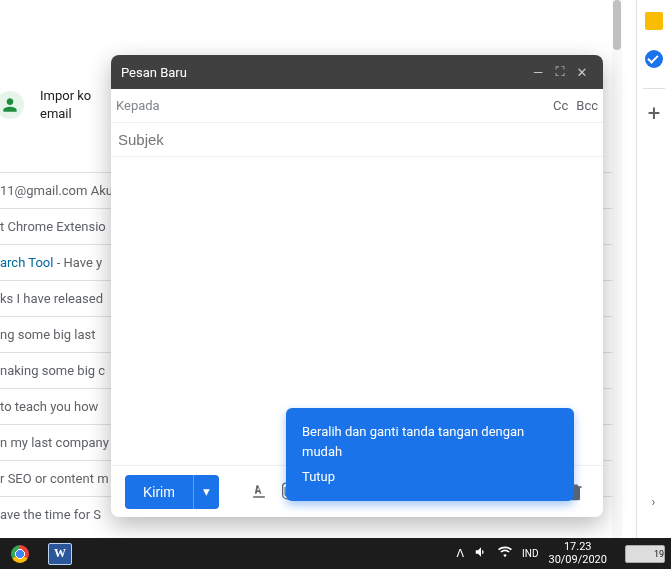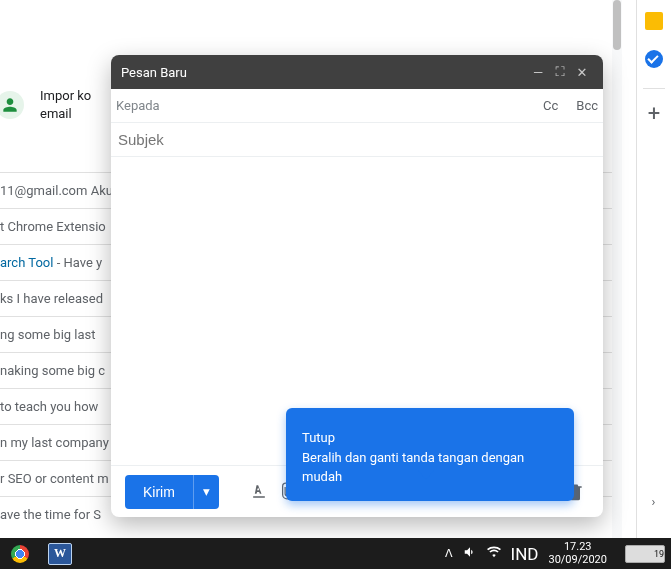--- a/index.html
+++ b/index.html
@@ -12,21 +12,21 @@
 .list-rows{position:absolute;left:0;top:172px;width:620px}
 .list-rows > div{border-top:1px solid #e0e0e0;padding:10px 0 10px 0;color:#5f6368;font-size:13px;white-space:nowrap;overflow:hidden}
 .bold{color:#0369a1;font-weight:400}
 .compose{position:absolute;left:111px;top:55px;width:492px;height:462px;background:#fff;border-radius:8px;box-shadow:0 8px 24px rgba(0,0,0,.28);display:flex;flex-direction:column;overflow:visible}
 .compose-close-x{position:absolute;left:575px;top:56px;color:#5f6368;font-size:20px;line-height:1}
 .titlebar{background:#404040;color:#fff;height:34px;display:flex;align-items:center;padding:0 10px;border-radius:8px 8px 0 0;font-size:13px}
 .titlebar .spacer{flex:1}
 .winbtn{width:22px;display:flex;align-items:center;justify-content:center;color:#c9c9c9;cursor:pointer;height:34px}
 .field{height:34px;display:flex;align-items:center;padding:0 5px;color:#80868b;font-size:13px;border-bottom:1px solid #eceff1}
 .field .spacer{flex:1}
-.ccbcc{color:#5f6368;margin-left:18px;cursor:pointer}
+.ccbcc{color:#5f6368;margin-left:8px;cursor:pointer}
 .body-area{flex:1;position:relative}
 .tooltip{position:absolute;left:286px;top:408px;width:288px;background:#1a73e8;color:#fff;border-radius:6px;padding:14px 16px;font-size:13px;line-height:1.5;box-shadow:0 4px 10px rgba(26,115,232,.4)}
 .tooltip-tail{position:absolute;left:418px;top:470px;width:0;height:0;border-left:8px solid transparent;border-right:8px solid transparent;border-top:10px solid #1a73e8}
 .toolbar{height:52px;display:flex;align-items:center;padding:0 14px;border-top:1px solid #eceff1}
 .sendgrp{display:flex;margin-right:26px}
 .sendbtn{background:#1a73e8;color:#fff;border:none;border-radius:4px 0 0 4px;padding:0 18px;height:34px;font-size:14px;font-weight:500;cursor:pointer}
 .senddrp{background:#1a73e8;color:#fff;border:none;border-left:1px solid rgba(255,255,255,.3);border-radius:0 4px 4px 0;width:26px;height:34px;cursor:pointer;display:flex;align-items:center;justify-content:center}
 .tbicon{width:28px;height:28px;display:flex;align-items:center;justify-content:center;color:#5f6368;cursor:pointer}
 .tbicon svg{width:20px;height:20px;fill:currentColor}
 .toolbar .spacer{flex:1}
@@ -39,21 +39,21 @@
 .expand-rail{position:absolute;left:636px;top:494px;color:#5f6368;width:35px;text-align:center}
 .scrollbar{position:absolute;left:612px;top:0;width:10px;height:538px;background:#f8f9fa}
 .thumb{position:absolute;left:1px;top:0;width:8px;height:50px;background:#c0c0c0;border-radius:4px}
 .taskbar{position:absolute;left:0;top:538px;width:671px;height:31px;background:#1c1c1c;display:flex;align-items:center;color:#fff;font-size:11px}
 .tbtn{width:40px;height:31px;display:flex;align-items:center;justify-content:center}
 .chrome{width:18px;height:18px;border-radius:50%;background:radial-gradient(circle at 50% 50%,#4285f4 0 30%,#fff 30% 38%,transparent 38%),conic-gradient(#ea4335 0 120deg,#fbbc04 120deg 240deg,#34a853 240deg 360deg)}
 .word{width:24px;height:22px;background:#2b579a;color:#fff;font-weight:bold;font-size:12px;display:flex;align-items:center;justify-content:center;border-radius:2px;font-family:Georgia,serif;border:1px solid #bcd3ef}
 .tb-spacer{flex:1}
 .tray{display:flex;align-items:center;gap:10px;padding-right:6px}
 .tray svg{width:14px;height:14px;fill:#fff}
-.lang{font-size:17px}
+.lang{font-size:10px}
 .clock{display:flex;flex-direction:column;align-items:center;line-height:1.15;font-size:11px}
 .notif{width:40px;height:18px;border:1px solid #aaa;margin-left:8px;position:relative;display:flex;align-items:center;justify-content:flex-end;color:#111;background:#ddd;font-size:9px;border-radius:2px}
 </style>
 </head>
 <body>
 
 <div class="bg-list">
   <div class="contact-promo">
     <div class="contact-icon">
       <svg viewBox="0 0 24 24">
@@ -162,22 +162,22 @@
     <div class="tbicon">⋮</div>
     <div class="tbicon">
         <svg viewBox="0 0 24 24">
           <path d="M6 7h12v13a2 2 0 01-2 2H8a2 2 0 01-2-2V7zm3-4h6l1 2h4v2H4V5h4l1-2z"></path>
         </svg>
       </div>
   </div>
 </div>
 
 <div class="tooltip">
+  <div>Beralih dan ganti tanda tangan dengan mudah</div>
   <div style="margin-top:6px;cursor:pointer">Tutup</div>
-  <div>Beralih dan ganti tanda tangan dengan mudah</div>
 </div>
 <div class="tooltip-tail"></div>
 
 <div class="taskbar">
   <div class="tbtn">
       <div class="chrome"></div>
     </div>
   <div class="tbtn">
       <div class="word">W</div>
     </div>

